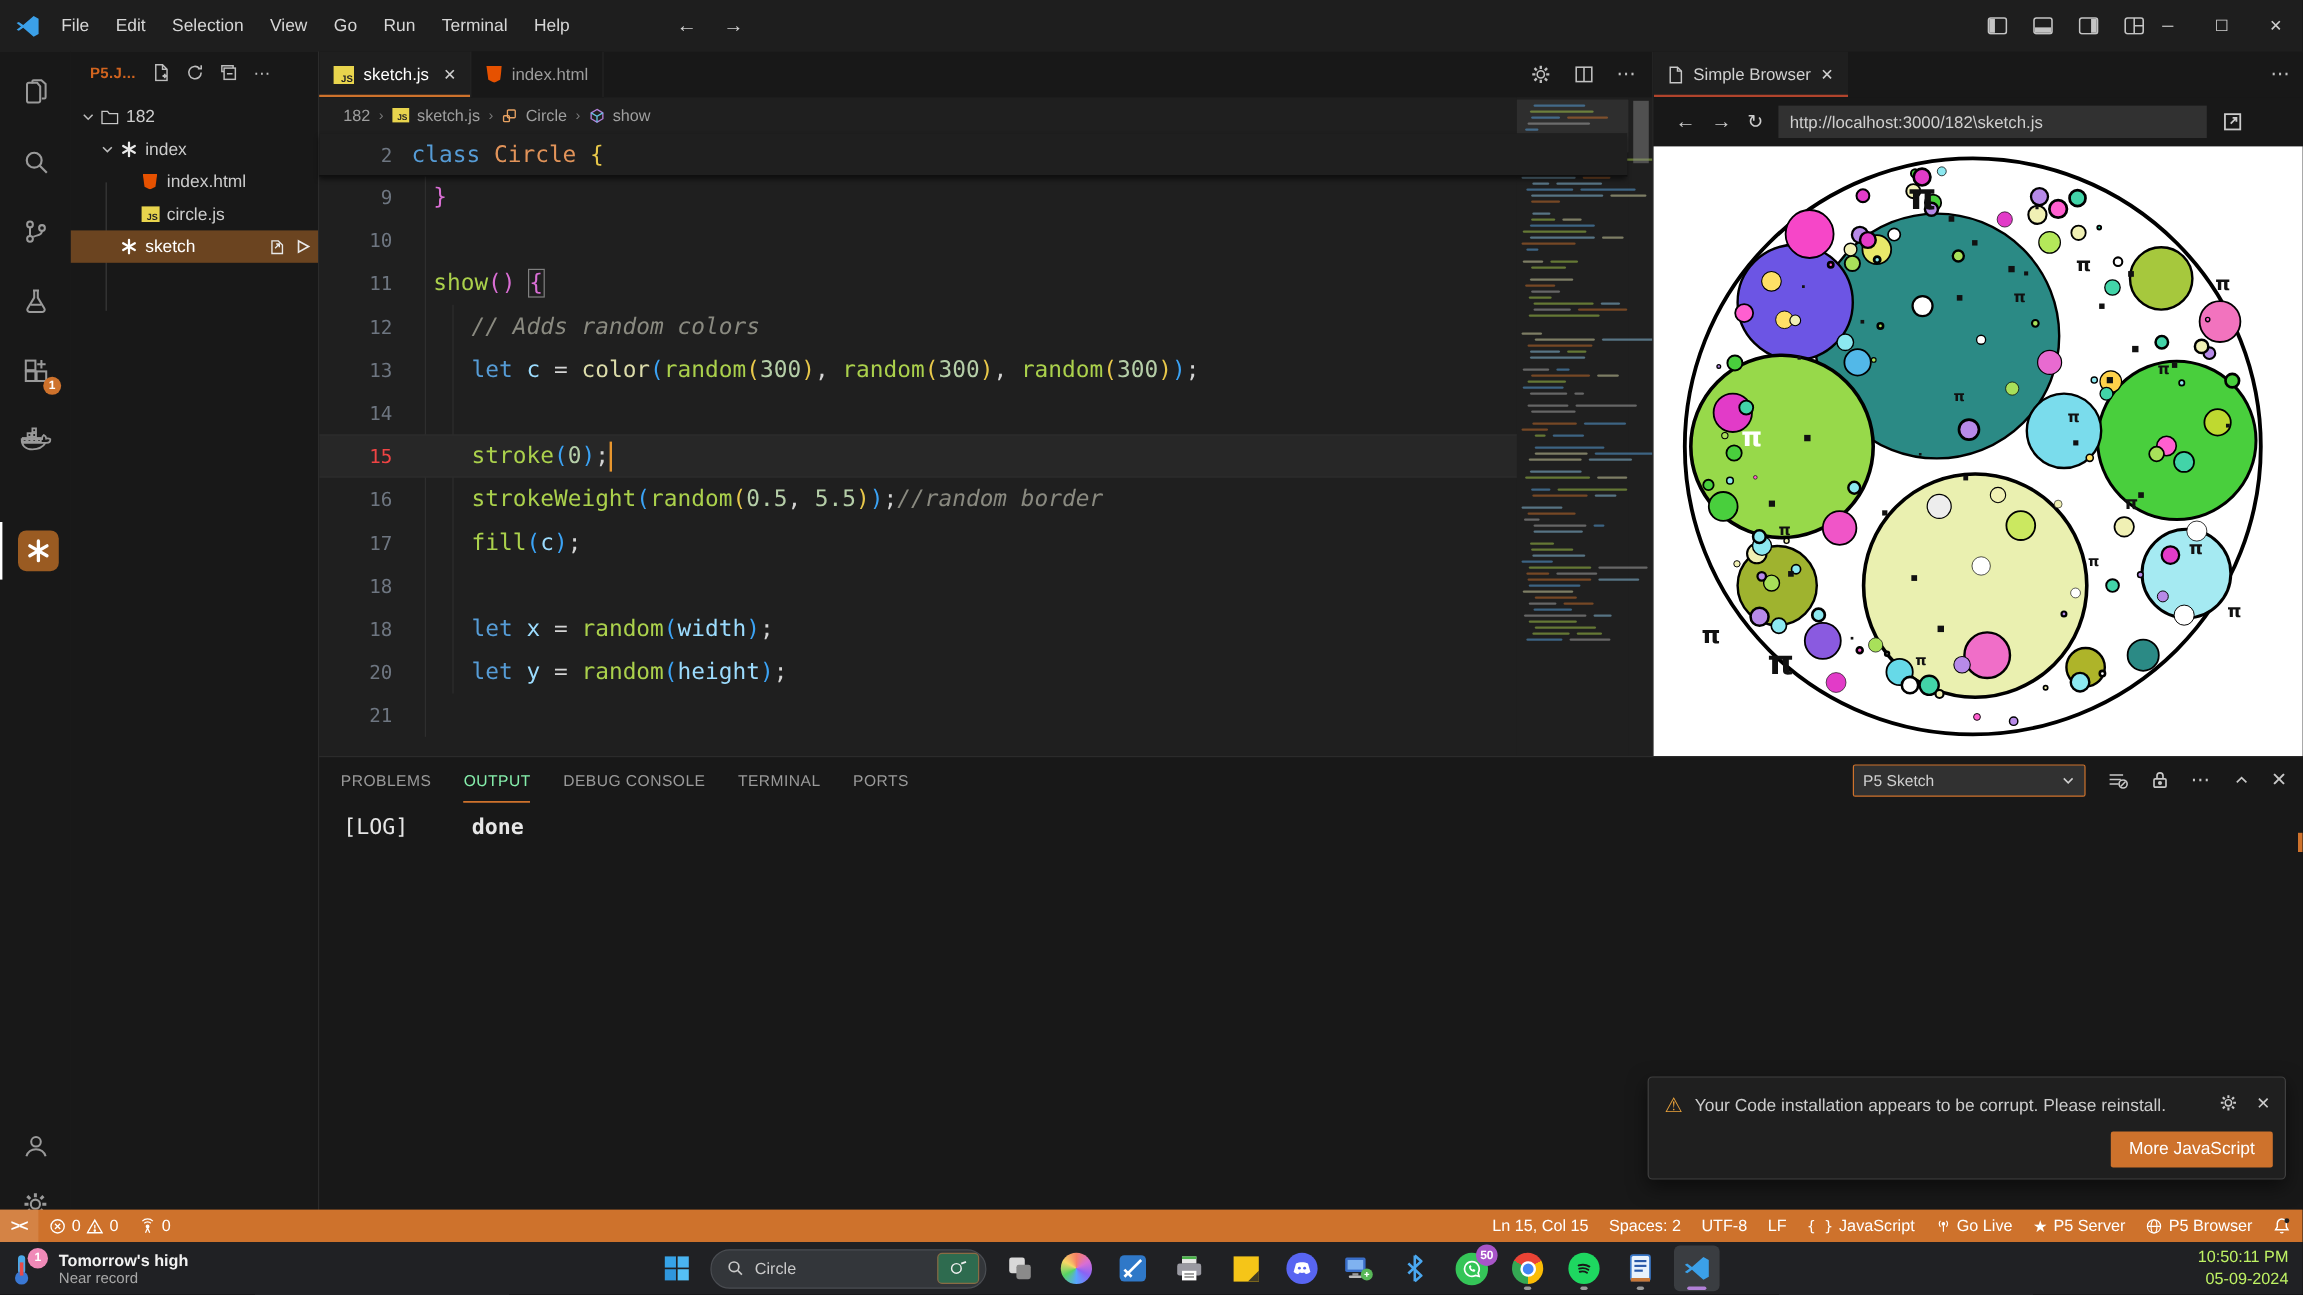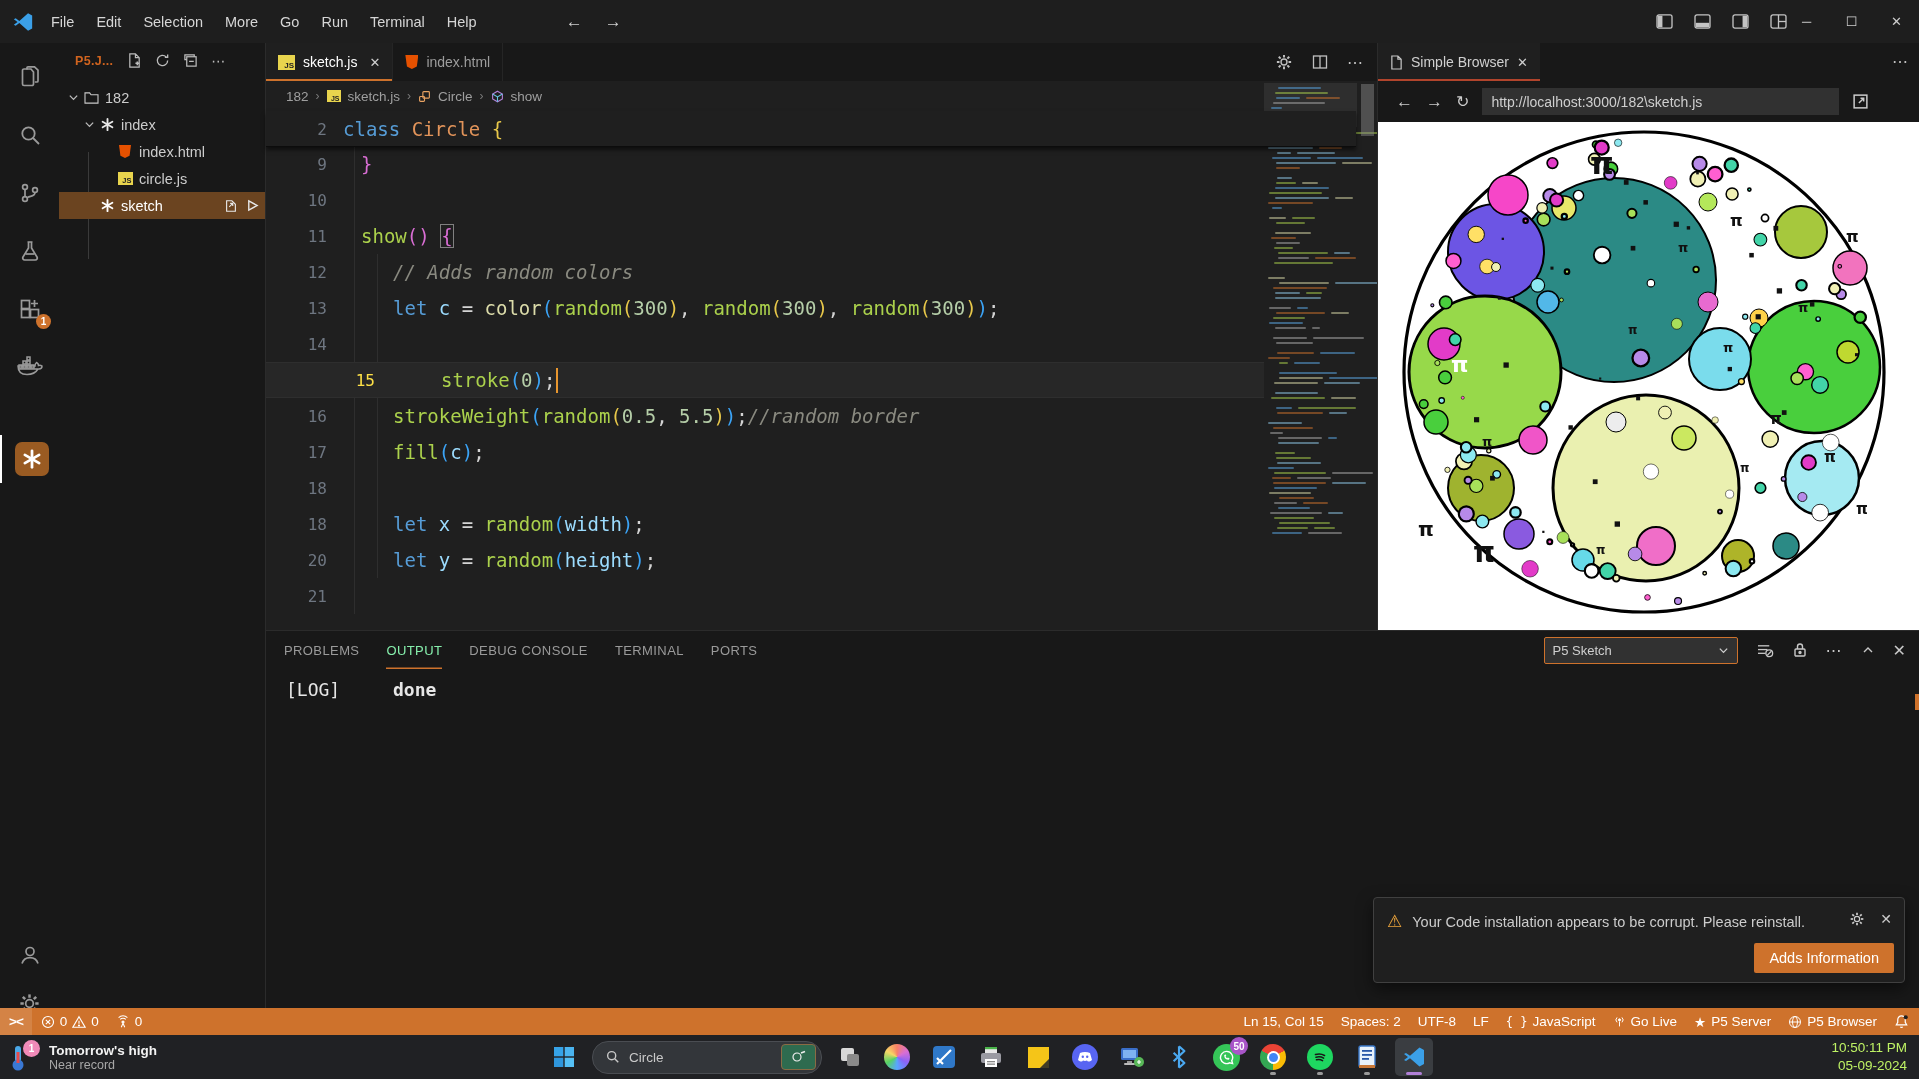--- a/index.html
+++ b/index.html
@@ -54,21 +54,21 @@
               padding-left:20px;font-size:13.5px;color:#9f9f9f;gap:7px;}
   .bc-sep{color:#7a7a7a;font-size:12px;}
   #sticky{position:absolute;left:0;top:68px;width:1090px;height:35px;background:#1f1f1f;
           box-shadow:0 3px 4px rgba(0,0,0,.55);border-bottom:1px solid #0c0c0c;z-index:3;}
   #code-area{position:absolute;left:0;top:103px;width:1090px;height:484px;overflow:hidden;}
   .code-line{position:relative;height:36px;display:flex;align-items:center;
              font-family:"DejaVu Sans Mono",monospace;font-size:19px;white-space:pre;}
   .code-line.active-line{background:#272727;box-shadow:inset 0 1px 0 #2e2e2e, inset 0 -1px 0 #2e2e2e;}
   .ln{width:61px;flex:0 0 61px;text-align:right;color:#6e7681;font-size:16px;
       font-family:"DejaVu Sans Mono",monospace;}
-  .active-line .ln{color:#fde047;margin-left:48px;}
+  .active-line .ln{color:#ef4444;}
   .ct{margin-left:16px;display:flex;align-items:center;}
   .tk-kw{color:#569CD6}.tk-cls{color:#E2945A}.tk-var{color:#9CDCFE}.tk-num{color:#B5CEA8}
   .tk-cmt{color:#8a8a80;font-style:italic}.tk-fny{color:#DCDCAA}.tk-fng{color:#ABD14C}
   .tk-pl{color:#D4D4D4}.tk-pb{color:#3BA3F5}.tk-py{color:#E8C84A}.tk-mag{color:#D96ED4}.tk-yb{color:#E8C84A}
   .tk-box{outline:1px solid #808080;}
   .caret{display:inline-block;width:2px;height:25px;background:#E8962E;margin-left:1px;}
   .iguide{position:absolute;width:1px;background:#2e2e2e;}
   #minimap{position:absolute;left:998px;top:38px;width:93px;height:549px;background:#1f1f1f;}
   .mm-slider{position:absolute;left:0;top:2px;width:93px;height:44px;background:rgba(255,255,255,.07);}
   .mm-row{position:absolute;height:2.4px;border-radius:1px;}
@@ -162,21 +162,21 @@
 <div class="screen">
 
   <div id="titlebar" class="abs">
     <svg width="22" height="22" viewBox="0 0 24 24" style="margin-left:12px">
       <path fill="#3BA0E8" d="M17.5 2.5 L8 10.8 L4 8 L2 9 L6 12 L2 15 L4 16 L8 13.2 L17.5 21.5 L22 19 V5 Z"></path>
     </svg>
     <nav class="menu">
       <span class="menu-item">File</span>
       <span class="menu-item">Edit</span>
       <span class="menu-item">Selection</span>
-      <span class="menu-item">More</span>
+      <span class="menu-item">View</span>
       <span class="menu-item">Go</span>
       <span class="menu-item">Run</span>
       <span class="menu-item">Terminal</span>
       <span class="menu-item">Help</span>
     </nav>
     <div class="nav-arrows">
       <span>←</span>
       <span>→</span>
     </div>
     <div class="tb-icons">
@@ -772,21 +772,21 @@
       <span class="warn-tri">⚠</span>
       <span>Your Code installation appears to be corrupt. Please reinstall.</span>
     </div>
     <div class="acts">
       <svg width="16" height="16" viewBox="0 0 24 24" style="color:#cccccc">
           <use href="#gear"></use>
         </svg>
       <span style="font-size:14px">✕</span>
     </div>
     <div class="btn-row">
-      <button id="more-info-btn">Adds Information</button>
+      <button id="more-info-btn">More JavaScript</button>
     </div>
   </div>
 
   <div id="statusbar" class="abs">
     <div id="remote-ind">&gt;&lt;</div>
     <div class="sb-left">
       <span class="sb-item">
         <svg width="14" height="14" viewBox="0 0 16 16" fill="none" stroke="#fff" stroke-width="1.3">
             <circle cx="8" cy="8" r="6.3"></circle>
             <line x1="5.5" y1="5.5" x2="10.5" y2="10.5"></line>

